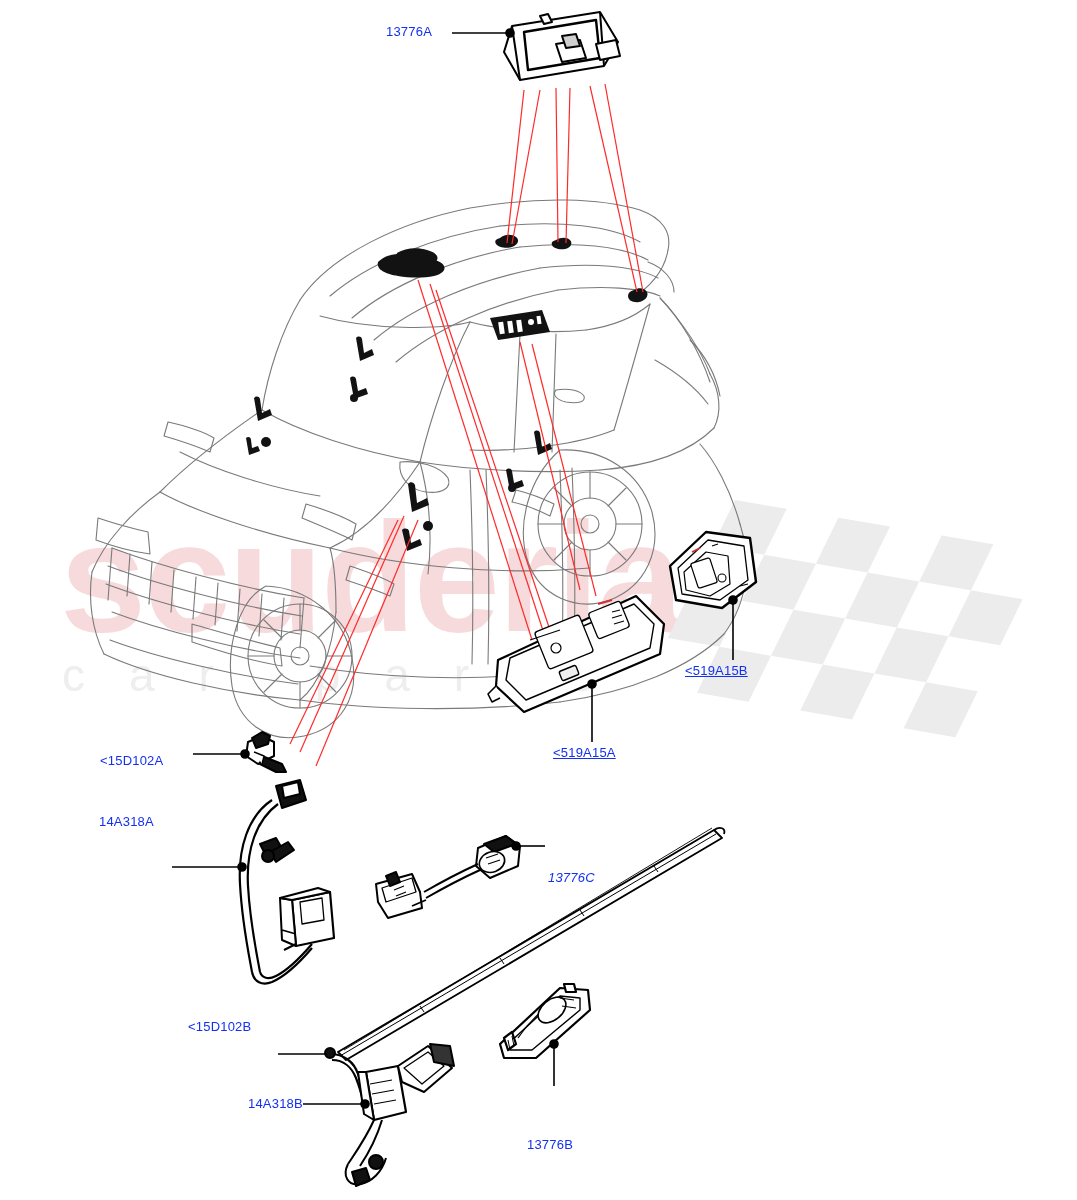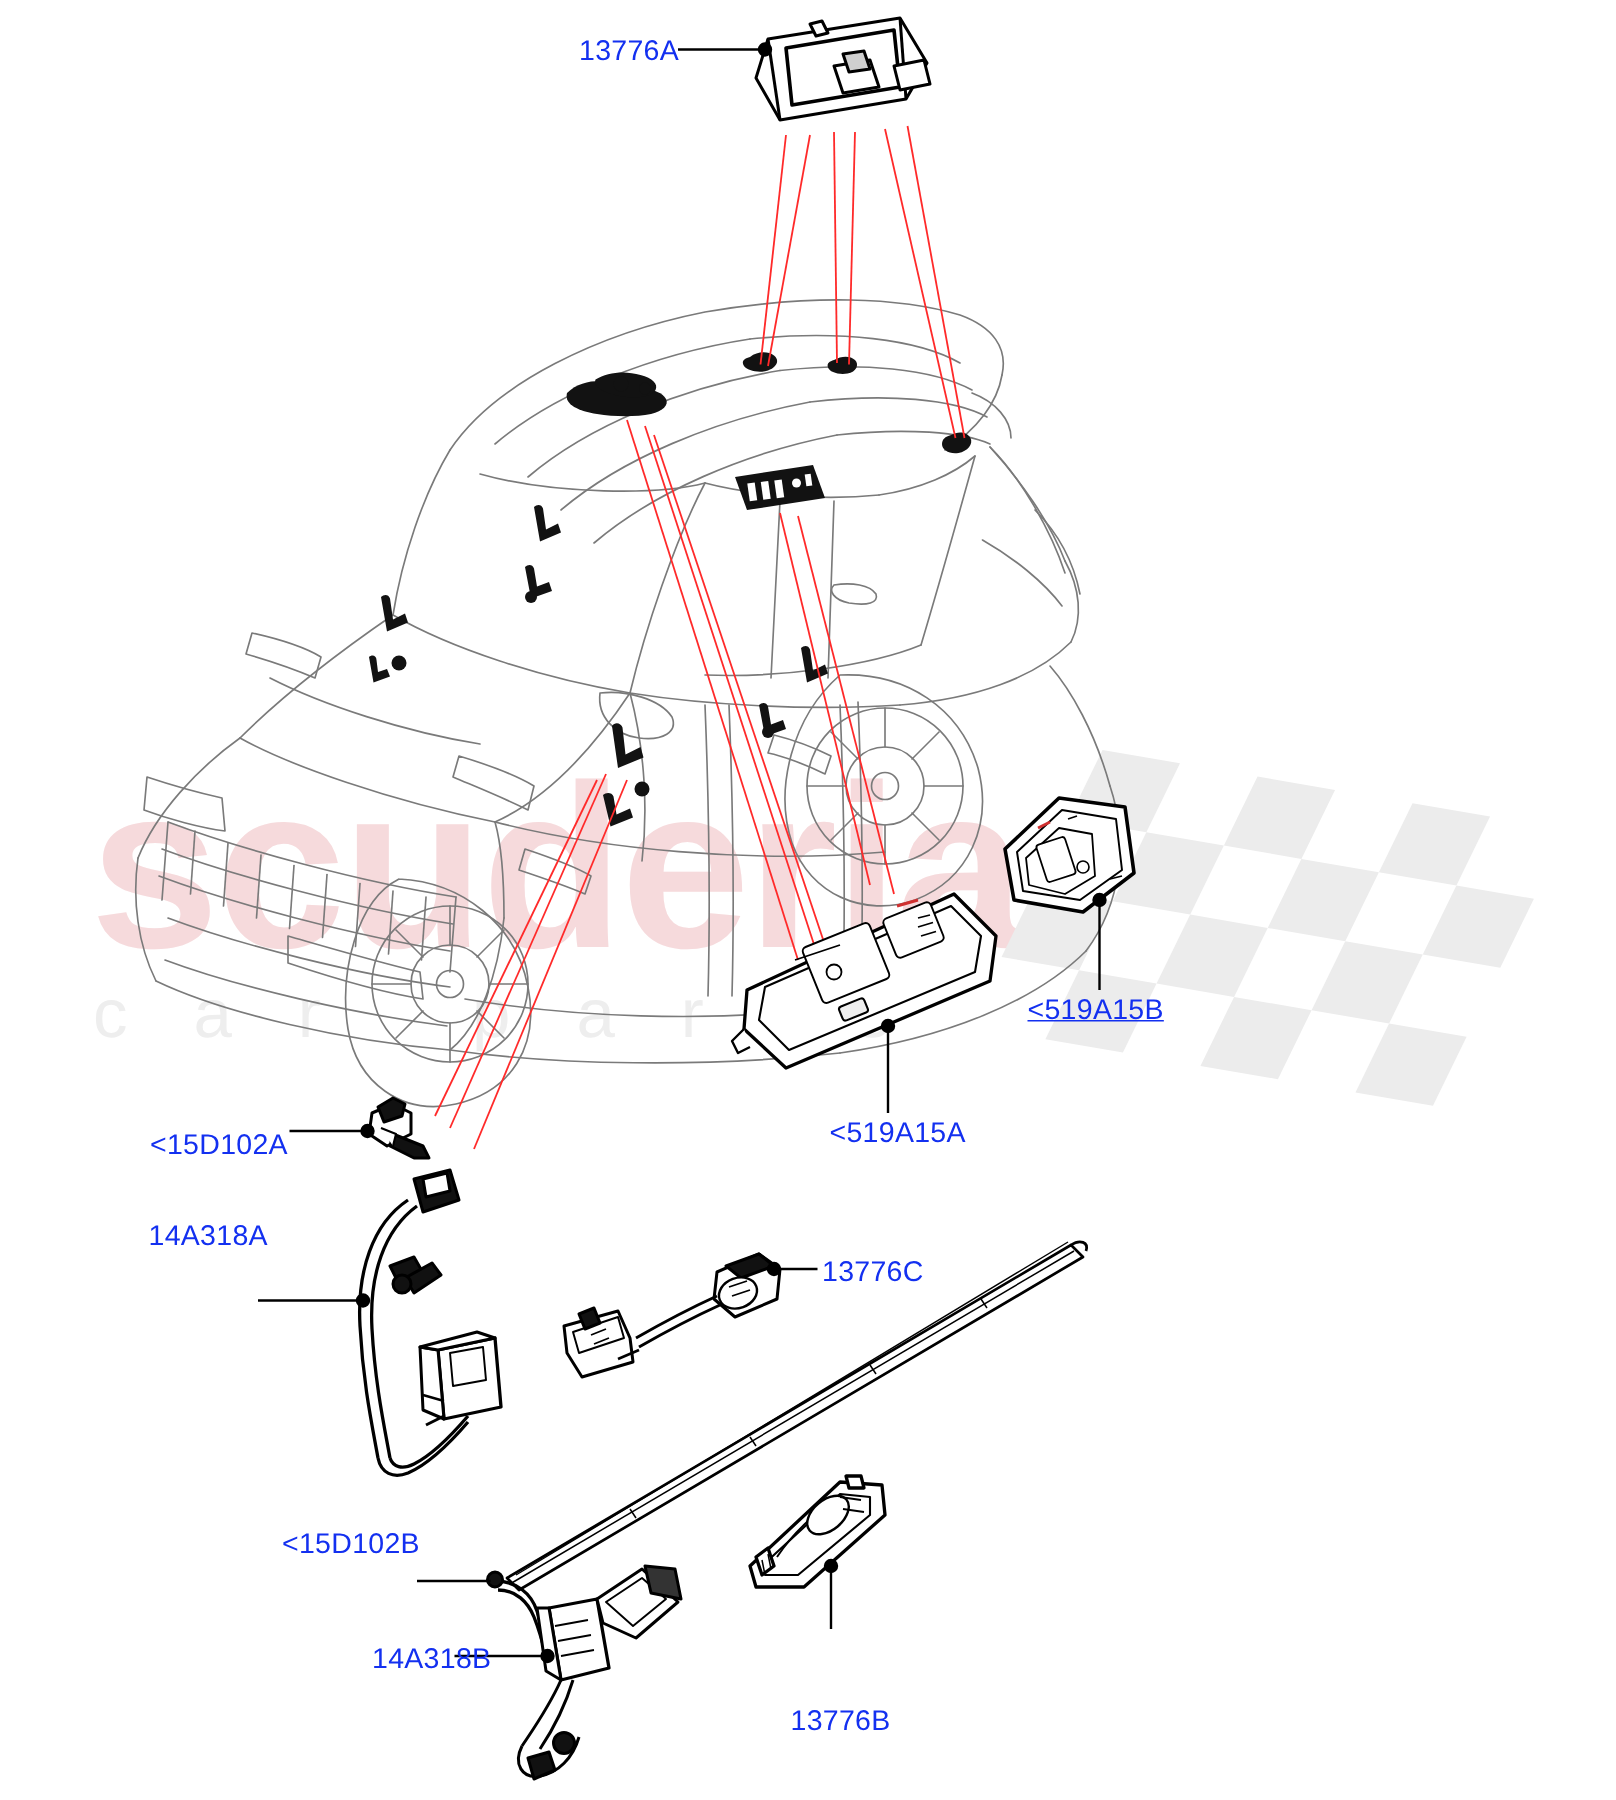--- a/index.html
+++ b/index.html
@@ -6,21 +6,21 @@
   html,body{margin:0;padding:0;background:#ffffff;}
   body{
     font-family:"Liberation Sans", sans-serif;
     width:1077px;height:1200px;overflow:hidden;position:relative;
   }
   #stage{position:relative;width:1077px;height:1200px;background:#fff;overflow:hidden;}
   #stage svg.layer{position:absolute;left:0;top:0;width:1077px;height:1200px;}
   .lbl{
     position:absolute;
     color:#1330f0;
-    font-size:19px;
+    font-size:13px;
     font-family:"Liberation Sans", sans-serif;
     white-space:nowrap;
     letter-spacing:0.2px;
   }
   .wm-scuderia{
     position:absolute;
     left:60px;top:500px;
     font-size:155px;
     font-weight:bold;
     color:#f6dadc;
@@ -397,20 +397,20 @@
         <circle cx="365" cy="1104" r="4"></circle>
 
       <line x1="554" y1="1086" x2="554" y2="1046"></line>
         <circle cx="554" cy="1044" r="4"></circle>
     </g>
   </svg>
 
   <div class="lbl" style="left:386px;top:24px;">13776A</div>
   <div class="lbl" style="left:100px;top:753px;">&lt;15D102A</div>
   <div class="lbl" style="left:99px;top:814px;">14A318A</div>
-  <div class="lbl" style="left:548px;top:838px;">13776C</div>
-  <div class="lbl" style="left:553px;top:745px;">&lt;519A15A</div>
+  <div class="lbl" style="left:548px;top:870px;font-style:italic;">13776C</div>
+  <div class="lbl" style="left:553px;top:745px;text-decoration:underline;">&lt;519A15A</div>
   <div class="lbl" style="left:685px;top:663px;text-decoration:underline;">&lt;519A15B</div>
   <div class="lbl" style="left:188px;top:1019px;">&lt;15D102B</div>
   <div class="lbl" style="left:248px;top:1096px;">14A318B</div>
   <div class="lbl" style="left:527px;top:1096px;margin-top:41px;">13776B</div>
 
 </div>
 
 </body></html>

